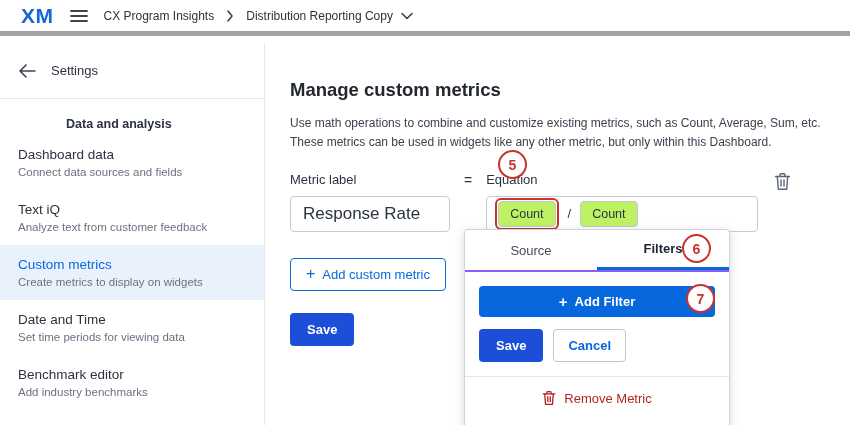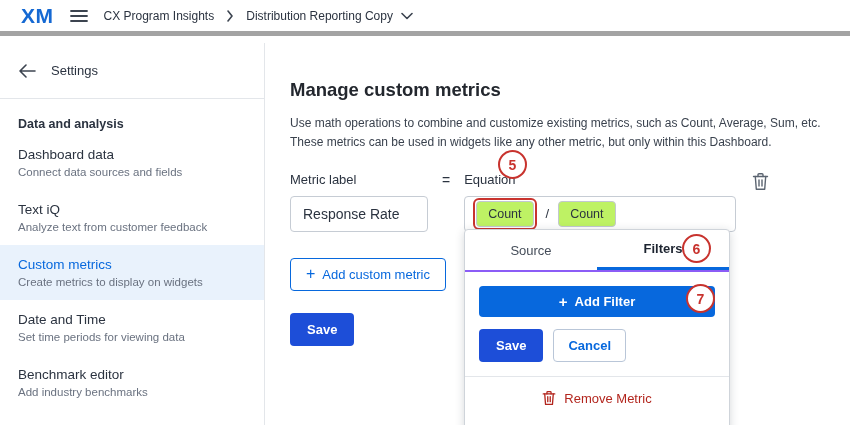--- a/index.html
+++ b/index.html
@@ -13,38 +13,38 @@
   .icon-btn{display:flex;align-items:center;cursor:pointer;background:none;border:none;padding:0;}
   .breadcrumb{display:flex;align-items:center;gap:12px;font-size:12px;color:#2b3340;}
   .crumb{cursor:pointer;}
   .crumb-current{display:flex;align-items:center;gap:8px;cursor:pointer;}
 
   
   .sidebar{position:absolute;top:43px;left:0;width:265px;bottom:0;background:#fff;
            border-right:1px solid #e3e6ea;box-sizing:border-box;}
   .settings-header{display:flex;align-items:center;gap:15px;padding:20px 18px;font-size:13px;cursor:pointer;}
   .sidebar-divider{height:1px;background:#e3e6ea;}
-  .section-title{font-size:12.5px;font-weight:700;padding:18px 18px 4px;}
+  .section-title{font-size:12.5px;font-weight:700;padding:18px 18px 4px;margin-left:48px;}
   .side-item{padding:12px 18px;cursor:pointer;}
   .side-item .item-label{font-size:13.5px;margin-bottom:4px;color:#2b3340;}
   .side-item .item-sub{font-size:11.5px;color:#6a7280;}
   .side-item.active{background:#e9f2fc;}
   .side-item.active .item-label{color:#0768dd;}
 
   
   .main{position:absolute;top:43px;left:266px;right:0;bottom:0;padding:24px 12px 24px 24px;
         box-sizing:border-box;background:#fff;}
   .page-title{font-size:18.5px;font-weight:700;color:#23272e;}
   .page-desc{margin-top:13px;font-size:12px;line-height:1.55;color:#3a424e;}
   .page-desc div{white-space:nowrap;}
 
   .metric-row{display:flex;align-items:flex-start;gap:14px;margin-top:20px;}
   .field-label{font-size:13px;color:#2b3340;margin-bottom:9px;}
-  .text-input{width:138px;height:36px;border:1px solid #c6ccd4;border-radius:4px;padding:0 12px;
-              font-size:14px;color:#2b3340;font-family:inherit;box-sizing:border-box;}
+  .text-input{width:160px;height:36px;border:1px solid #c6ccd4;border-radius:4px;padding:0 12px;
+              font-size:17px;color:#2b3340;font-family:inherit;box-sizing:border-box;}
   .equals{font-size:14px;color:#2b3340;padding-bottom:10px;}
   .equation-box{width:272px;height:36px;border:1px solid #c6ccd4;border-radius:4px;display:flex;
                 align-items:center;gap:9px;padding:0 8px;box-sizing:border-box;}
   .count-btn{border:1px solid #c2c8d0;background:#bef264;border-radius:4px;padding:5px 11px;
              font-size:12.5px;color:#2b3340;font-family:inherit;cursor:pointer;}
   .annotation-box{display:inline-flex;border:2px solid #c8332e;border-radius:6px;padding:1px;}
   .operator{font-size:13px;color:#2b3340;}
   .trash-btn{background:none;border:none;padding:0 0 9px 2px;cursor:pointer;display:flex;}
 
   .add-metric-btn{margin-top:26px;display:inline-flex;align-items:center;gap:7px;border:1px solid #0768dd;

